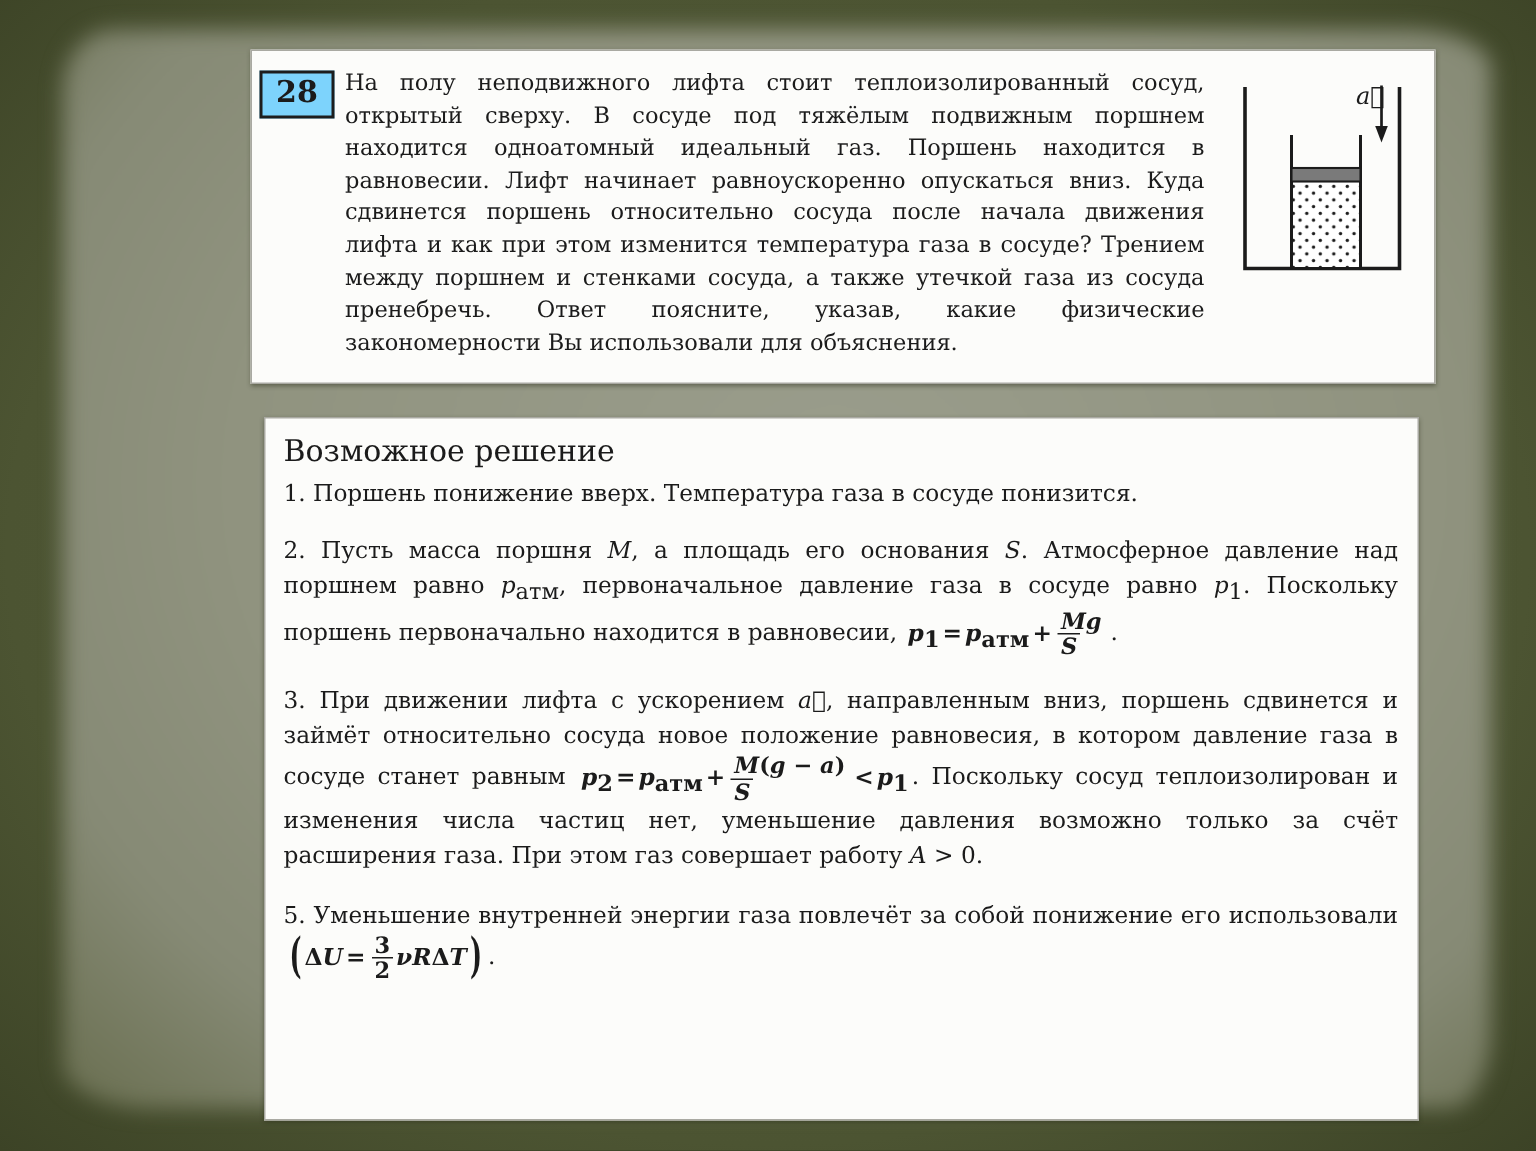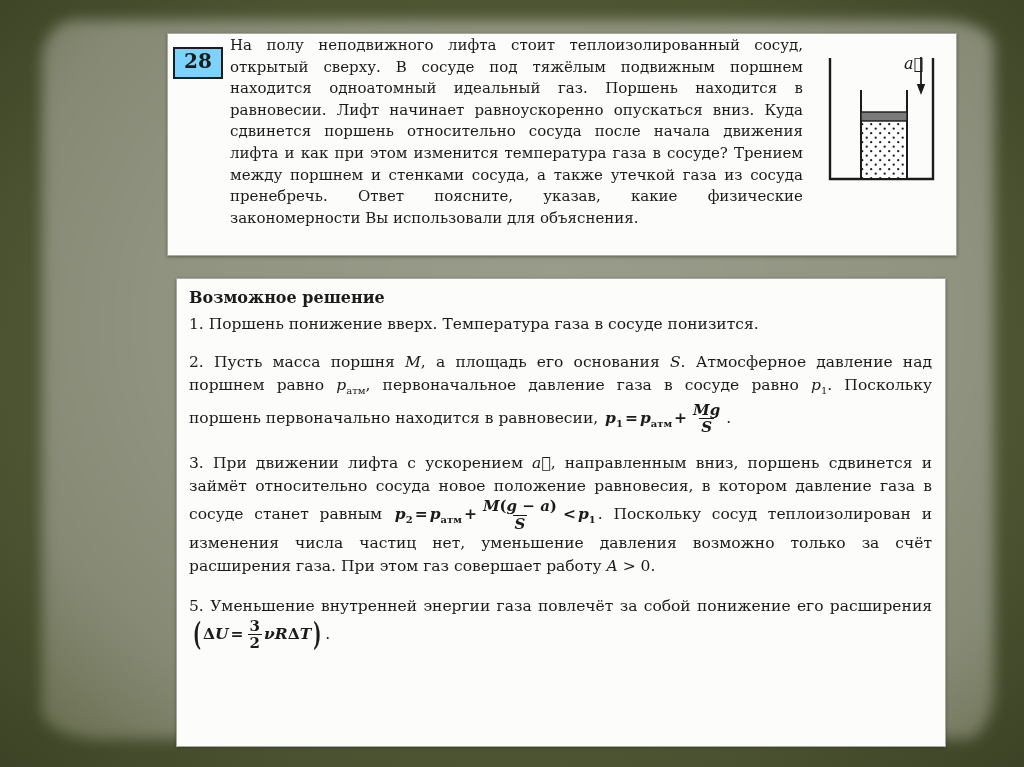--- a/index.html
+++ b/index.html
@@ -25,35 +25,35 @@
   .problem-card { left:167px; top:33px; width:788px; height:221px; }
   .solution-card { left:176px; top:278px; width:768px; height:467px; }
 
   .num-badge {
     position:absolute; left:5px; top:13px; width:46px; height:28px;
     border:2px solid #1d1d1d; background:#7dd3fc;
     display:flex; align-items:flex-start; justify-content:center;
     font-weight:bold; font-size:20px;
   }
   .problem-text {
-    position:absolute; left:62px; top:1px; width:573px;
+    position:absolute; left:62px; top:11px; width:573px;
     font-size:15px; line-height:21.6px; text-align:justify;
   }
   .diagram { position:absolute; left:656px; top:16px; }
 
   .solution-inner { padding:9px 13px 0 12px; }
-  .sol-title { font-weight:bold; font-size:16px; margin:0 0 6px 0; }
+  .sol-title { font-weight:normal; font-size:20px; margin:0 0 6px 0; }
   .sol-p { margin:0 0 15px 0; font-size:15.5px; line-height:23px; text-align:justify; }
   .sol-p.tight { margin-bottom:17px; }
 
   .var { font-style:italic; font-family:"DejaVu Serif",serif; }
-  sub.ss { font-size:10px; font-style:normal; }
+  sub.ss { font-size:15px; font-style:normal; }
   .formula { white-space:nowrap; padding:0 2px;font-weight:bold; }
   .frac {
-    display:inline-flex; flex-direction:column; align-items:center;
+    display:inline-flex; flex-direction:column; align-items:flex-start;
     vertical-align:middle; line-height:1.08; font-size:15px; margin:0 2px;
   }
   .frac .fden { border-top:1.3px solid #1b1b1b; padding:0 2px; }
   .frac .fnum { padding:0 2px; }
   .bigp {
     display:inline-block; transform:scaleY(1.9); transform-origin:center;
     font-size:17px; margin:0 2px; vertical-align:-1px;
   }
   .opsp { padding:0 2px; }
 </style>
@@ -120,19 +120,19 @@
       <span>3.</span>
       <span>При движении лифта с ускорением </span><span class="var">a⃗</span><span>, направленным вниз, поршень сдвинется и займёт относительно сосуда новое положение равновесия, в котором давление газа в сосуде станет равным </span><span class="formula"><span class="var">p</span><sub class="ss">2</sub><span class="opsp">=</span><span class="var">p</span><sub class="ss">атм</sub><span class="opsp">+</span><span class="frac">
             <span class="fnum"><span class="var">M</span><span>(</span><span class="var">g</span><span> − </span><span class="var">a</span><span>)</span></span>
             <span class="fden var">S</span>
           </span><span class="opsp">&lt;</span><span class="var">p</span><sub class="ss">1</sub></span><span>. Поскольку сосуд теплоизолирован и изменения числа частиц нет, уменьшение давления возможно только за счёт расширения газа. При этом газ совершает работу </span><span class="var">A</span><span> &gt; 0</span><span>.</span>
     </p>
 
 
     <p class="sol-p">
       <span>5.</span>
-      <span>Уменьшение внутренней энергии газа повлечёт за собой понижение его расширения </span><span class="formula"><span class="bigp">(</span><span>Δ</span><span class="var">U</span><span class="opsp">=</span><span class="frac">
+      <span>Уменьшение внутренней энергии газа повлечёт за собой понижение его использовали </span><span class="formula"><span class="bigp">(</span><span>Δ</span><span class="var">U</span><span class="opsp">=</span><span class="frac">
             <span class="fnum">3</span>
             <span class="fden">2</span>
           </span><span class="var">ν</span><span class="var">R</span><span>Δ</span><span class="var">T</span><span class="bigp">)</span></span><span>.</span>
     </p>
   </div>
 </div>
 
 </body></html>

